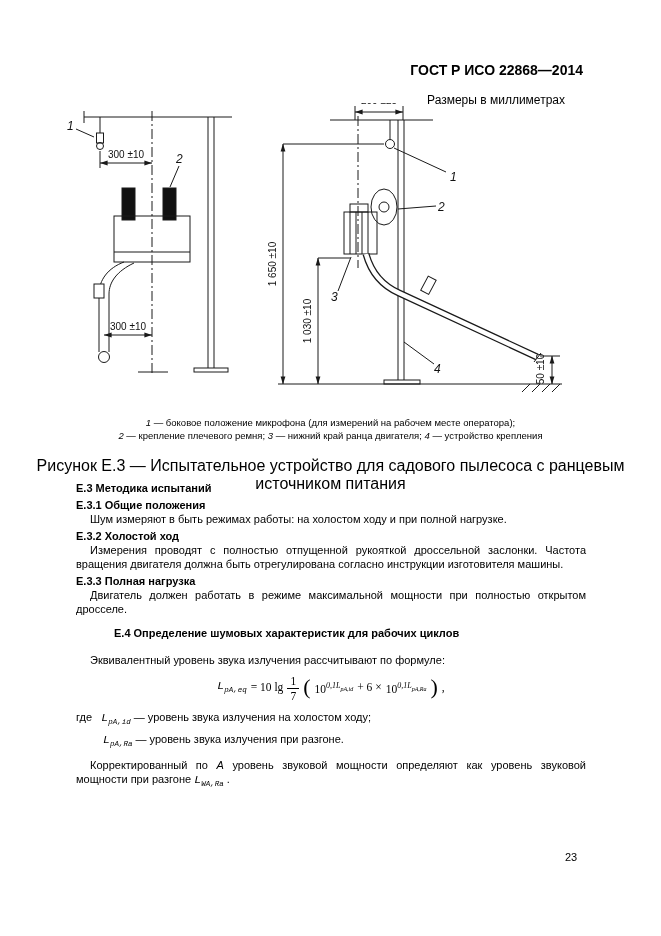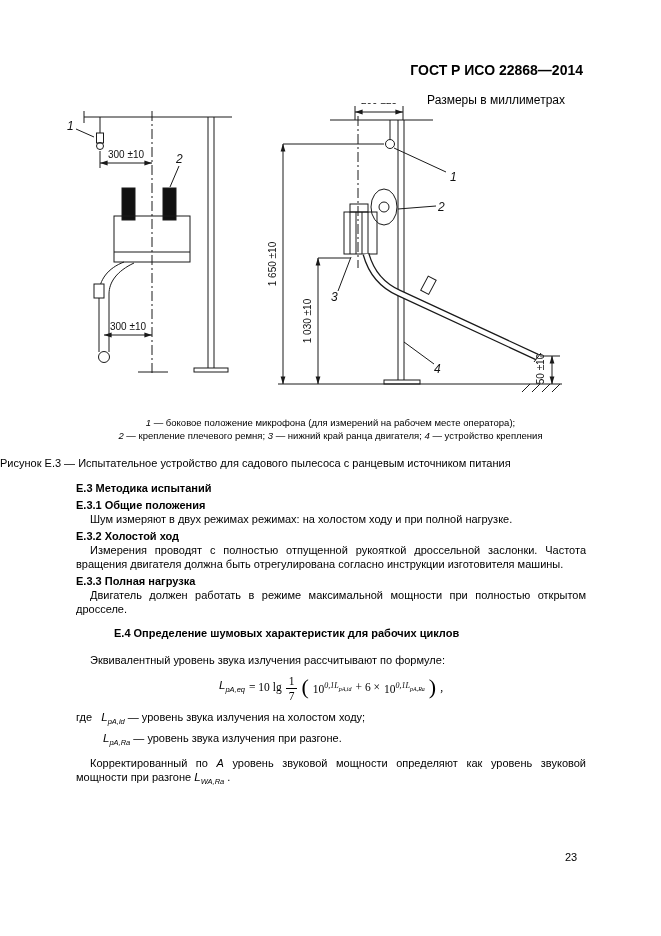--- a/index.html
+++ b/index.html
@@ -11,29 +11,29 @@
   .page { position:relative; width:661px; height:936px; background:#fff; overflow:hidden; }
 
   .doc-number { position:absolute; top:62px; right:78px; font-size:14px; font-weight:bold; }
   .units-note { position:absolute; top:93px; right:96px; font-size:12px; }
 
   .figure-wrap { position:absolute; left:55px; top:103px; width:520px; height:310px; }
 
   .legend { position:absolute; top:416px; left:0; width:661px; text-align:center; font-size:9.5px; line-height:13px; }
   .legend i { font-style:italic; }
 
-  .fig-caption { position:absolute; top:457px; left:0; width:661px; text-align:left; font-size:11px; }
+  .fig-caption { position:absolute; top:457px; left:0; width:661px; text-align:center; font-size:16px; }
 
   .body-text { position:absolute; left:76px; top:479px; width:510px; font-size:11px; line-height:13.6px; }
   .body-text p { text-align:justify; }
   .hd { font-weight:bold; margin-top:3px; margin-bottom:1px; text-align:left; }
   .hd-e4 { margin-top:11px; margin-bottom:13px;padding-left:38px; }
   .indent { text-indent:14px; }
 
-  .sym { font-family:Liberation Sans, sans-serif; font-style:italic; font-size:11.5px; white-space:nowrap; }
+  .sym { font-family:Liberation Mono, monospace; font-style:italic; font-size:11.5px; white-space:nowrap; }
   .sym sub { font-size:7.5px; font-style:italic; }
 
   .formula { display:flex; align-items:center; justify-content:center; gap:4px;
              margin:7px 0 9px; font-family:"Liberation Serif", serif; font-size:11.5px; }
   .formula .plain { font-style:normal; }
   .formula .ital { font-style:italic; }
   .formula sub { font-size:7.5px; font-style:italic; }
   .formula sup { font-size:8px; font-style:italic; }
   .formula sup sub { font-size:6px; }
   .frac { display:inline-flex; flex-direction:column; align-items:center; line-height:1.05; font-style:normal; }
@@ -179,21 +179,21 @@
   <div class="legend">
     <div class="legend-line"><i>1</i><span> — боковое положение микрофона (для измерений на рабочем месте оператора);</span></div>
     <div class="legend-line"><i>2</i><span> — крепление плечевого ремня; </span><i>3</i><span> — нижний край ранца двигателя; </span><i>4</i><span> — устройство крепления</span></div>
   </div>
 
   <div class="fig-caption">Рисунок Е.3 — Испытательное устройство для садового пылесоса с ранцевым источником питания</div>
 
   <div class="body-text">
     <p class="hd">Е.3 Методика испытаний</p>
     <p class="hd">Е.3.1 Общие положения</p>
-    <p class="indent">Шум измеряют в двух режимах режимах: на холостом ходу и при полной нагрузке.</p>
+    <p class="indent">Шум измеряют в быть режимах работы: на холостом ходу и при полной нагрузке.</p>
     <p class="hd">Е.3.2 Холостой ход</p>
     <p class="indent">Измерения проводят с полностью отпущенной рукояткой дроссельной заслонки. Частота вращения двигателя должна быть отрегулирована согласно инструкции изготовителя машины.</p>
     <p class="hd">Е.3.3 Полная нагрузка</p>
     <p class="indent">Двигатель должен работать в режиме максимальной мощности при полностью открытом дросселе.</p>
     <p class="hd hd-e4">Е.4 Определение шумовых характеристик для рабочих циклов</p>
     <p class="indent">Эквивалентный уровень звука излучения рассчитывают по формуле:</p>
 
     <div class="formula">
       <span class="sym"><span class="ital">L</span><sub>pA,eq</sub></span>
       <span class="plain">= 10 lg</span>

